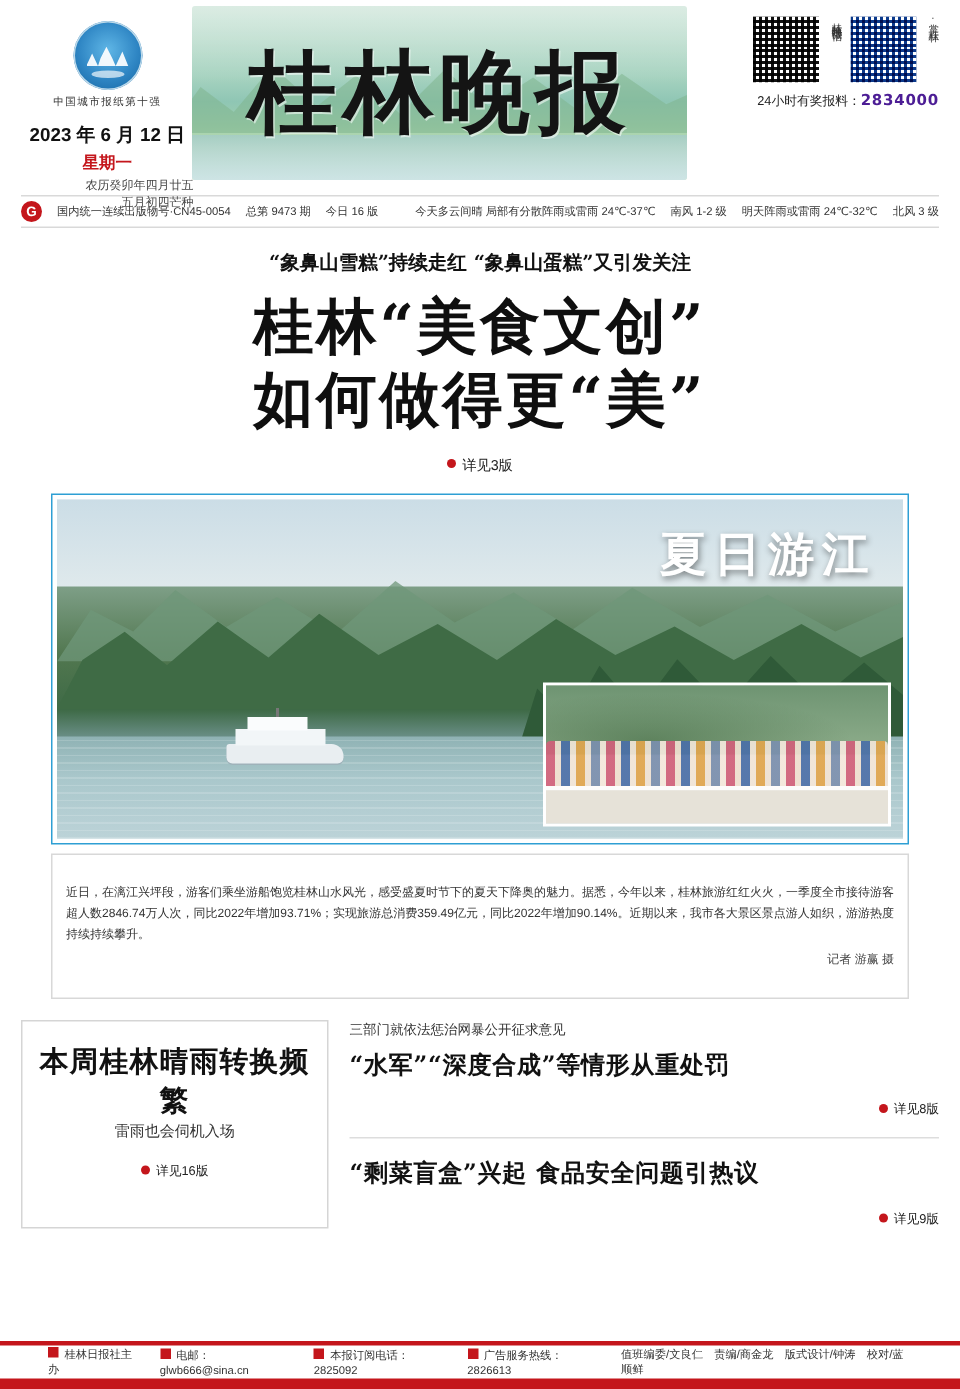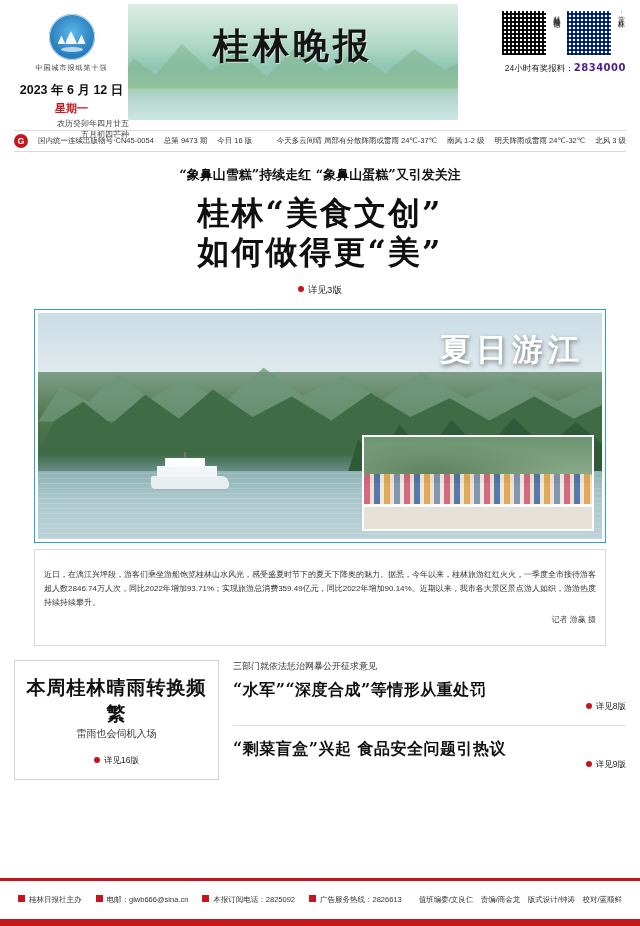--- a/index.html
+++ b/index.html
@@ -26,21 +26,21 @@
      background:
        linear-gradient(to bottom,rgba(255,255,255,.25),rgba(255,255,255,0) 45%),
        linear-gradient(to top,#cfe7c4 0%,#bcdcb2 18%,#9fcfae 32%,#8fc6b4 45%,#a7d3c0 60%,#cfe6da 100%);
      overflow:hidden;}
   .mh-title .pic:before{content:"";position:absolute;left:-5%;top:18%;width:112%;height:55%;
      background:#7fb58e;opacity:.55;
      clip-path:polygon(0% 100%,6% 52%,12% 78%,19% 30%,27% 72%,34% 40%,42% 80%,50% 34%,58% 72%,66% 42%,74% 76%,82% 38%,90% 70%,100% 44%,100% 100%);}
   .mh-title .pic:after{content:"";position:absolute;left:0;bottom:0;width:100%;height:26%;
      background:linear-gradient(to bottom,rgba(160,200,210,.55),rgba(205,228,232,.9));}
   .mh-name{position:absolute;left:0;top:18px;width:100%;text-align:center;
-     font-family:"DejaVu Serif","Liberation Serif",serif;font-weight:bold;font-size:36px;color:#141414;
+     font-family:"DejaVu Serif","Liberation Serif",serif;font-weight:bold;font-size:60px;color:#141414;
      letter-spacing:4px;text-shadow:1px 1px 0 rgba(255,255,255,.55);}
   .mh-right{position:absolute;right:14px;top:10px;width:160px;text-align:right;}
   .qr-row{display:flex;justify-content:flex-end;align-items:flex-start;gap:4px;}
   .qr{width:44px;height:44px;background:
       repeating-linear-gradient(90deg,#111 0 2px,#fff 2px 4px),
       repeating-linear-gradient(0deg,#111 0 2px,transparent 2px 4px);
       background-blend-mode:multiply;border:1px solid #fff;}
   .qr.b{background:
       repeating-linear-gradient(90deg,#0b3a8c 0 2px,#fff 2px 4px),
       repeating-linear-gradient(0deg,#0b3a8c 0 2px,transparent 2px 4px);}
@@ -51,21 +51,21 @@
   .infobar{height:20px;border-top:1px solid #d9d9d9;border-bottom:1px solid #d9d9d9;
      margin:0 14px;display:flex;align-items:center;font-size:7.5px;color:#333;gap:10px;}
   .infobar .gmark{width:14px;height:14px;border-radius:50%;background:#c4161c;color:#fff;
      font-size:9px;display:flex;align-items:center;justify-content:center;font-weight:bold;}
   .infobar .spacer{flex:1;}
   
   .shoulder{text-align:center;font-size:13px;color:#111;margin-top:14px;font-weight:bold;
      font-family:"DejaVu Serif","Liberation Serif",serif;}
   .headline{text-align:center;margin-top:10px;}
   .headline div{font-family:"DejaVu Serif","Liberation Serif",serif;font-weight:bold;
-     font-size:32px;line-height:1.22;color:#0f0f0f;letter-spacing:2px;}
+     font-size:40px;line-height:1.22;color:#0f0f0f;letter-spacing:2px;}
   .seemore{text-align:center;margin-top:12px;font-size:9.5px;color:#222;}
   .seemore .dot{display:inline-block;width:6px;height:6px;background:#c4161c;border-radius:50%;
      transform:translateY(-1px);margin-right:4px;}
   
   .photo-wrap{margin:12px 34px 0 34px;border:1px solid #2e9fd4;padding:3px;background:#fff;}
   .photo{position:relative;height:226px;overflow:hidden;
     background:linear-gradient(to bottom,#cfe0e8 0%,#b9d2dd 14%,#7d9e86 26%,#51774f 46%,#3e6a46 62%,#7fa0a6 74%,#9fc0c9 88%,#b3cfd6 100%);}
   .ph-sky{position:absolute;left:0;top:0;width:100%;height:26%;
     background:linear-gradient(to bottom,#cbdde6,#dfe9ec);}
   .ph-far{position:absolute;left:0;top:14%;width:100%;height:34%;background:#6f9779;opacity:.75;
@@ -103,26 +103,26 @@
   
   .bottom{display:flex;margin:14px 14px 0 14px;gap:14px;}
   .bl{width:205px;border:1px solid #d5d5d5;padding:14px 10px 12px 10px;box-sizing:border-box;text-align:center;}
   .bl h3{margin:0;font-family:"DejaVu Serif","Liberation Serif",serif;font-size:19px;color:#111;letter-spacing:1px;}
   .bl .sub{margin-top:0;font-size:10px;color:#333;}
   .bl .more{margin-top:14px;font-size:8.5px;color:#222;}
   .br{flex:1;}
   .br .kicker{font-size:9px;color:#333;}
   .br h4{margin:6px 0 0 0;font-family:"DejaVu Serif","Liberation Serif",serif;font-size:16px;
      color:#111;letter-spacing:.5px;line-height:1.35;}
-  .br .more{margin-top:0;font-size:8.5px;color:#222;text-align:right;}
+  .br .more{margin-top:14px;font-size:8.5px;color:#222;text-align:right;}
   .br .divider{height:1px;background:#ddd;margin:12px 0 12px 0;}
   
   .footer{position:absolute;left:0;bottom:0;width:100%;}
   .footline{height:3px;background:#c4161c;margin:0 0 0 0;}
-  .footinfo{height:38px;display:flex;align-items:center;gap:14px;padding:0 18px;font-size:7.5px;color:#333;}
+  .footinfo{height:22px;display:flex;align-items:center;gap:14px;padding:0 32px;font-size:7.5px;color:#333;}
   .footinfo .sq{width:7px;height:7px;background:#c4161c;display:inline-block;margin-right:4px;}
   .footinfo .right{margin-left:auto;display:flex;gap:12px;}
   .redbar{height:7px;background:#c4161c;}
 </style>
 </head>
 <body>
 
 <div class="page">
 
   <div class="masthead">

